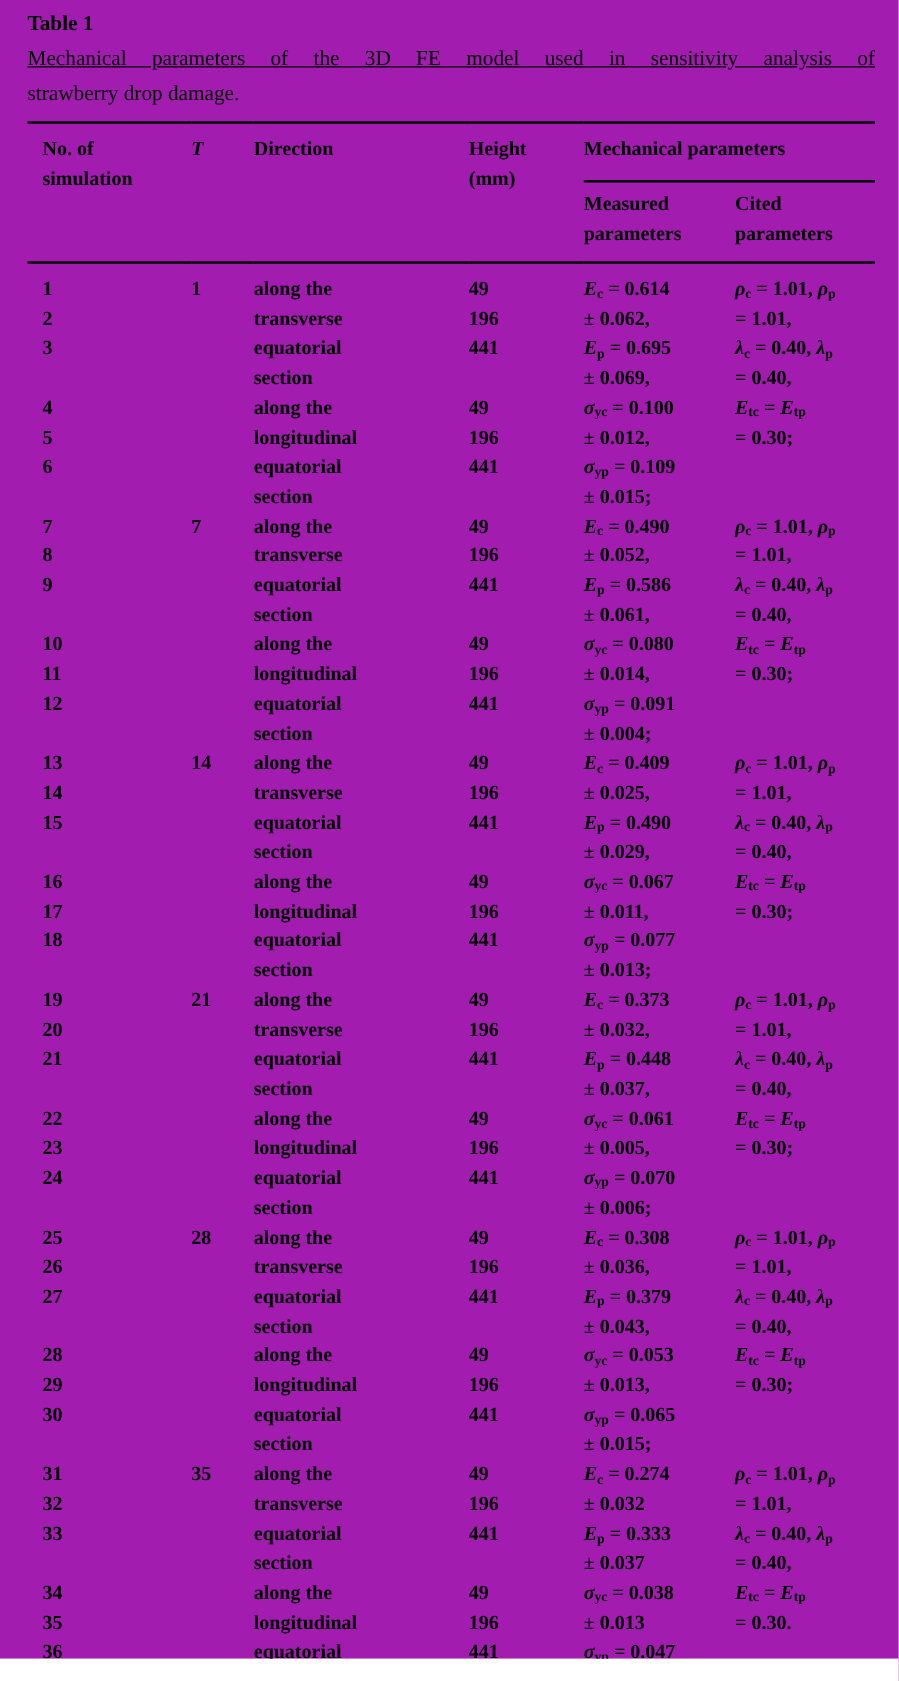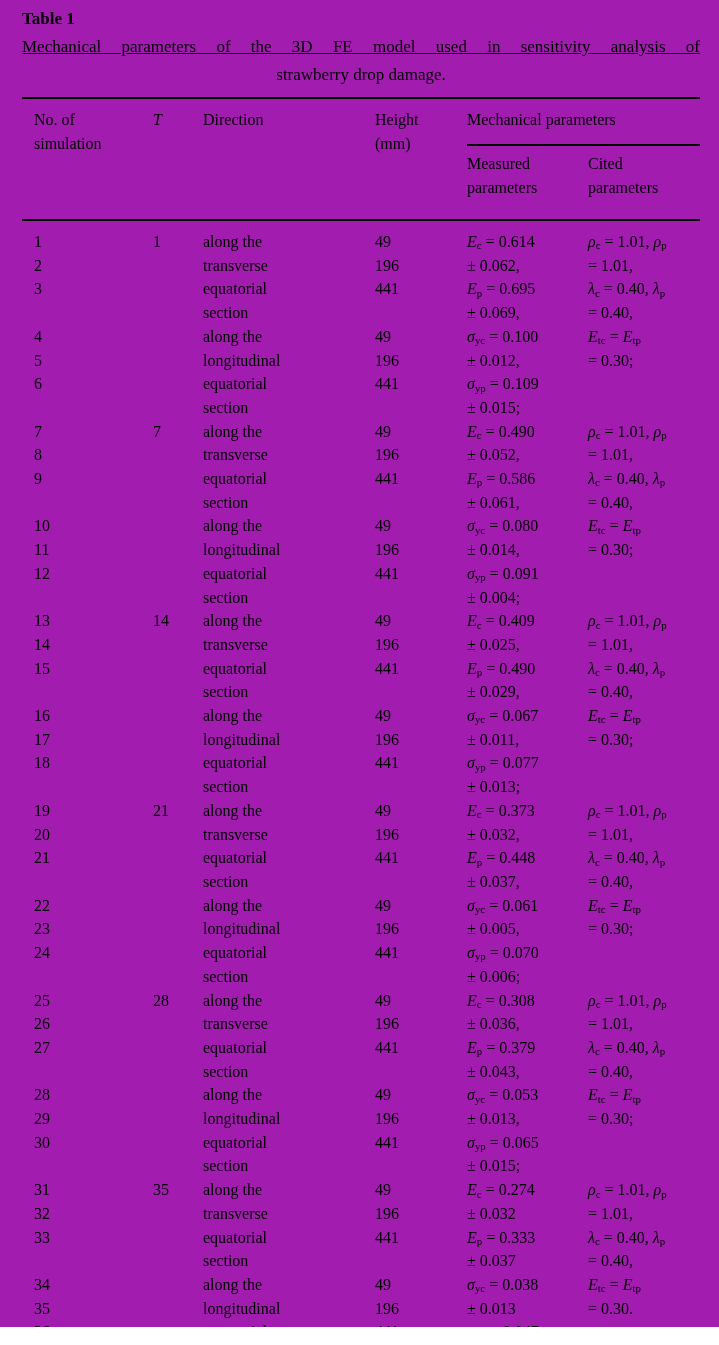--- a/index.html
+++ b/index.html
@@ -31,38 +31,38 @@
   .table-caption {
     font-size: 17px;
     line-height: 27.5px;
   }
   .caption-line-1 {
     text-align: justify;
     text-align-last: justify;
     text-decoration: underline;
   }
   .caption-line-2 {
-    text-align: center;
+    text-align: left;
   }
   table.data-table {
     border-collapse: collapse;
     table-layout: fixed;
     width: 678px;
     margin-top: 9px;
     border-top: 2.5px solid #000;
     border-bottom: 2.5px solid #000;
   }
   col.c1 { width: 131px; }
   col.c2 { width: 50px; }
   col.c3 { width: 172px; }
   col.c4 { width: 92px; }
   col.c5 { width: 121px; }
   col.c6 { width: 112px; }
   th, td {
-    font-weight: normal;
+    font-weight: bold;
     text-align: left;
     vertical-align: top;
     padding: 0;
     font-size: 16px;
     white-space: nowrap;
     overflow: visible;
   }
   .pad-left { padding-left: 12px; }
   thead th {
     line-height: 24px;
@@ -70,21 +70,21 @@
   }
   thead tr.header-row-1 th {
     padding-top: 9px;
   }
   th.group {
     border-bottom: 2px solid #000;
     padding-bottom: 12px;
   }
   thead tr.header-row-2 th {
     padding-top: 6px;
-    padding-bottom: 19px;
+    padding-bottom: 9px;
   }
   tbody td {
     line-height: 23.7px;
   }
   tbody tr.block-row-first td {
     padding-top: 9px;
   }
   sub {
     font-size: 0.68em;
     line-height: 0;

